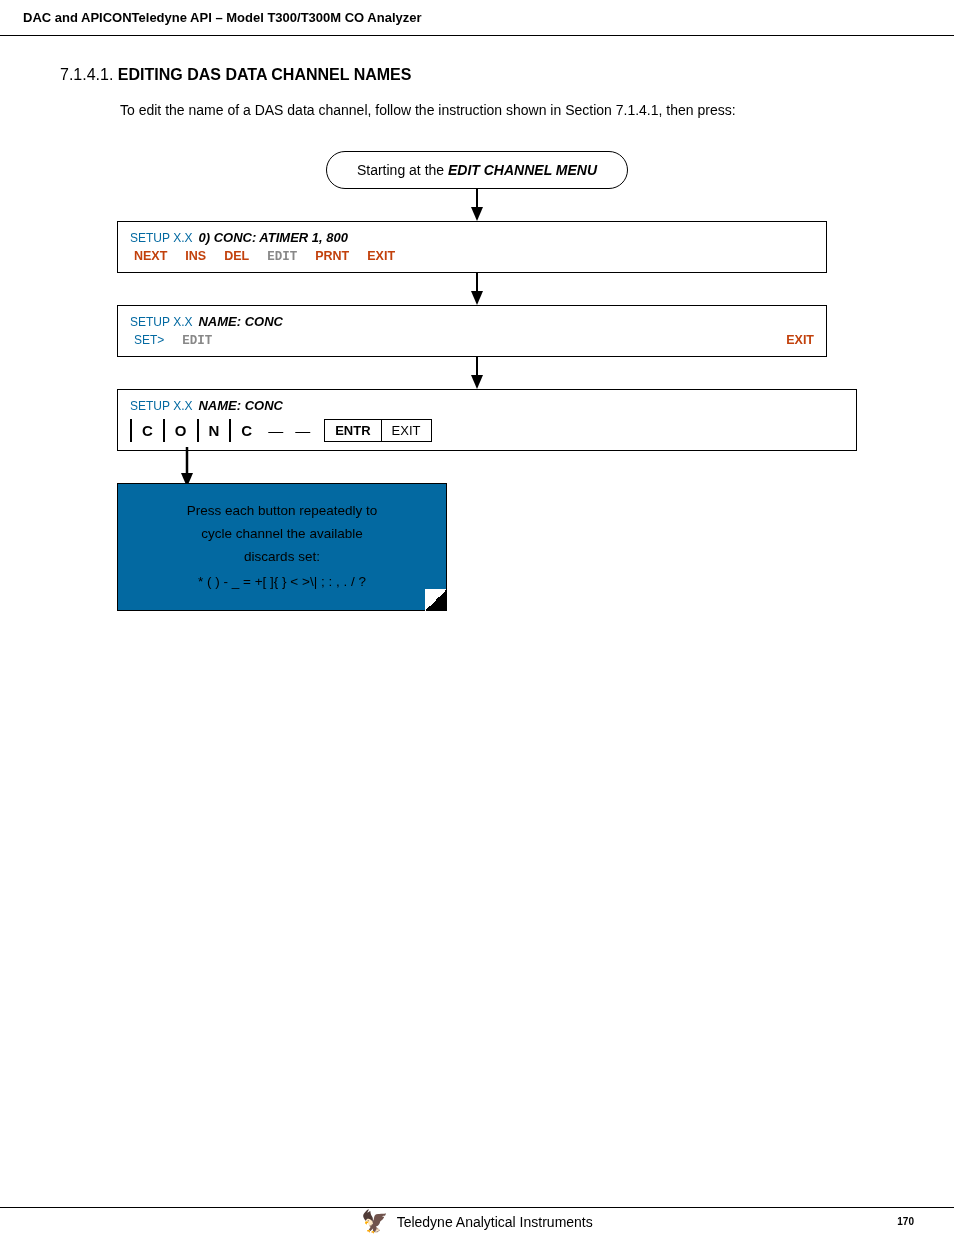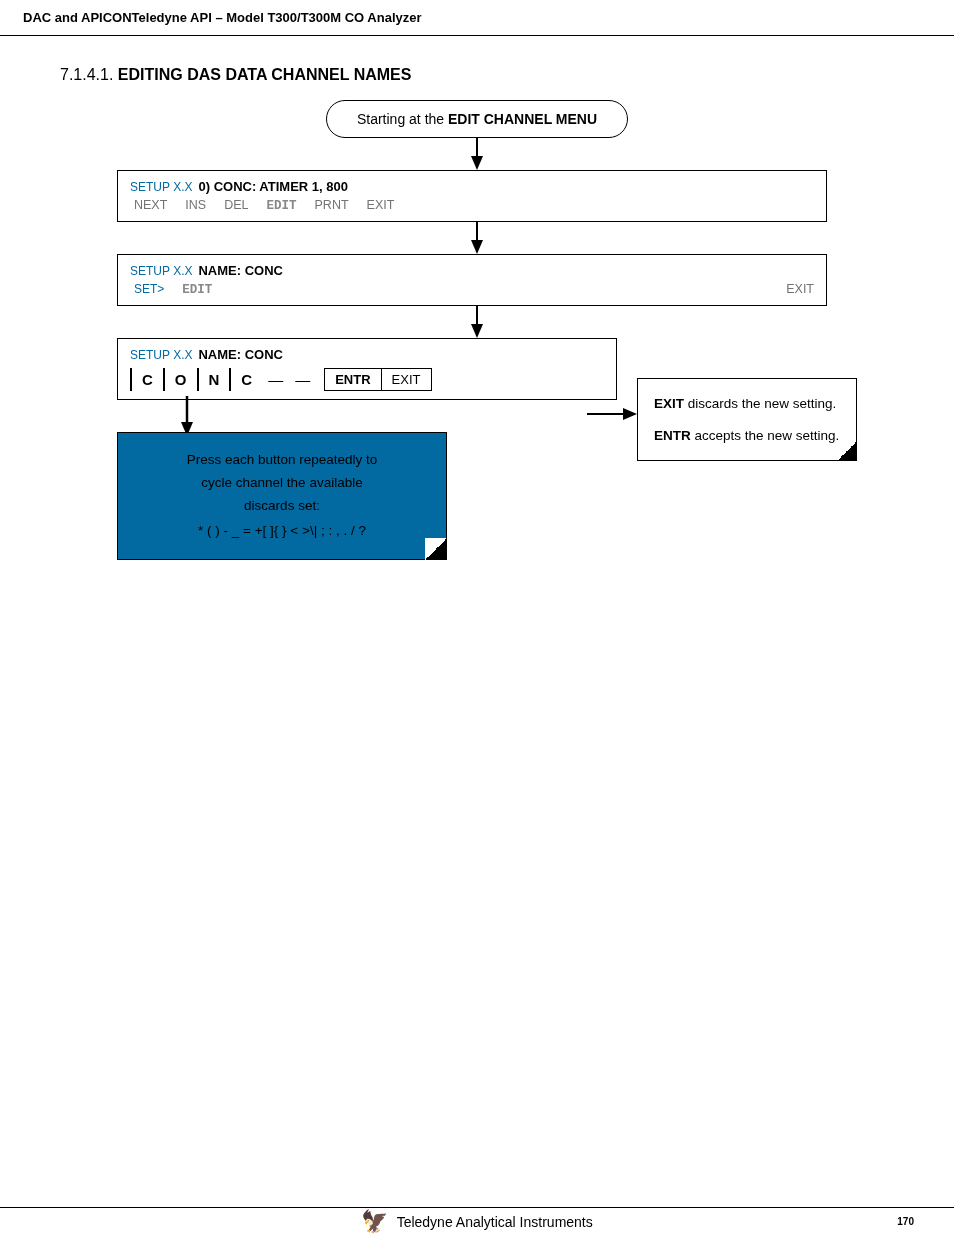--- a/index.html
+++ b/index.html
@@ -113,21 +113,21 @@
       gap: 18px;
       color: #888;
       padding-left: 4px;
     }
 
     .label-gray {
       color: #0369a1;
       font-size: 12px;
     }
 
-    .bold { font-weight: bold; }
+    .bold { font-weight: bold; font-style: italic; }
 
     
     .arrow-down {
       display: flex;
       justify-content: center;
       align-items: center;
       height: 32px;
     }
     .arrow-down svg {
       display: block;
@@ -182,38 +182,41 @@
     }
     .bottom-note::after {
       content: '';
       position: absolute;
       bottom: -1px;
       right: -1px;
       width: 22px;
       height: 22px;
       background: linear-gradient(135deg, #fff 50%, #000 50%);
     }
-    .menu-item-gray { color: #737373; font-size: 12.5px; }
+    .menu-item-gray { color: #c2410c; font-size: 12.5px; font-weight: bold; }
     .menu-item-bold { font-weight: bold; font-size: 12.5px; font-family: Liberation Mono, monospace; }
   </style>
 </head>
 <body>
 
 <div class="header">
   <span>DAC and APICONTeledyne API – Model T300/T300M CO Analyzer</span>
 </div>
 
 <div class="content">
 
   <div class="section-heading">
     <span class="section-number">7.1.4.1.</span>
     <span> </span>
     <span class="section-title">EDITING DAS DATA CHANNEL NAMES</span>
   </div>
 
+  <div class="intro-text">
+    <span>To edit the name of a DAS data channel, follow the instruction shown in Section 7.1.4.1, then press:</span>
+  </div>
 
   <div class="flowchart">
 
     <div class="center" style="margin-bottom: 0;">
       <div class="oval-box">
         <span>Starting at the </span><span class="bold">EDIT CHANNEL MENU</span>
       </div>
     </div>
 
     <div class="arrow-down">
@@ -296,37 +299,20 @@
         </div>
 
         <div class="bottom-note">
           <div>Press each button repeatedly to</div>
           <div>cycle channel the available</div>
           <div>discards set:</div>
           <div style="margin-top:2px;"> * ( ) - _ = +[ ]{ } &lt; &gt;\| ; : , . / ?</div>
         </div>
       </div>
 
-      <div class="note-right" style="margin-top: 40px; position: relative;">
-
-        <div style="position:absolute; left:-50px; top:28px;">
-          <svg width="50" height="16">
-            <line x1="0" y1="8" x2="40" y2="8" stroke="#000" stroke-width="2"></line>
-            <polygon points="50,8 36,2 36,14" fill="#000"></polygon>
-          </svg>
-        </div>
-        <div class="note-right-inner">
-          <div style="margin-bottom:10px;">
-            <span class="bold">EXIT</span><span> discards the new setting.</span>
-          </div>
-          <div>
-            <span class="bold">ENTR</span><span> accepts the new setting.</span>
-          </div>
-        </div>
-      </div>
     </div>
 
   </div>
 
 </div>
 
 <div class="footer">
   <span></span>
   <div class="footer-center">
     <span class="footer-logo">🦅</span>

